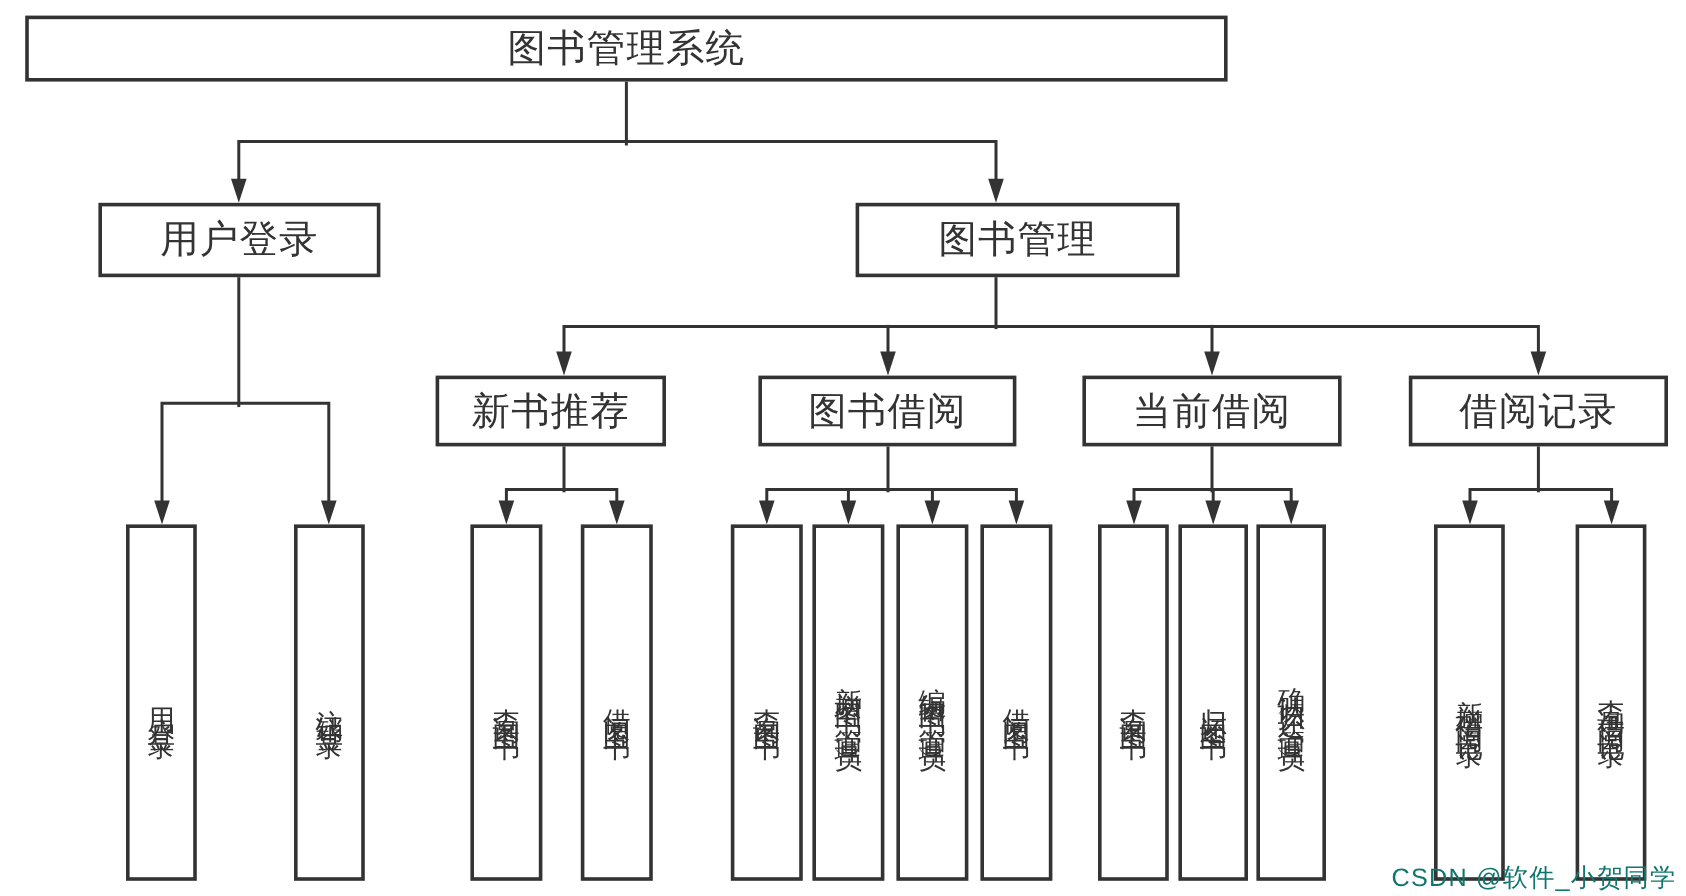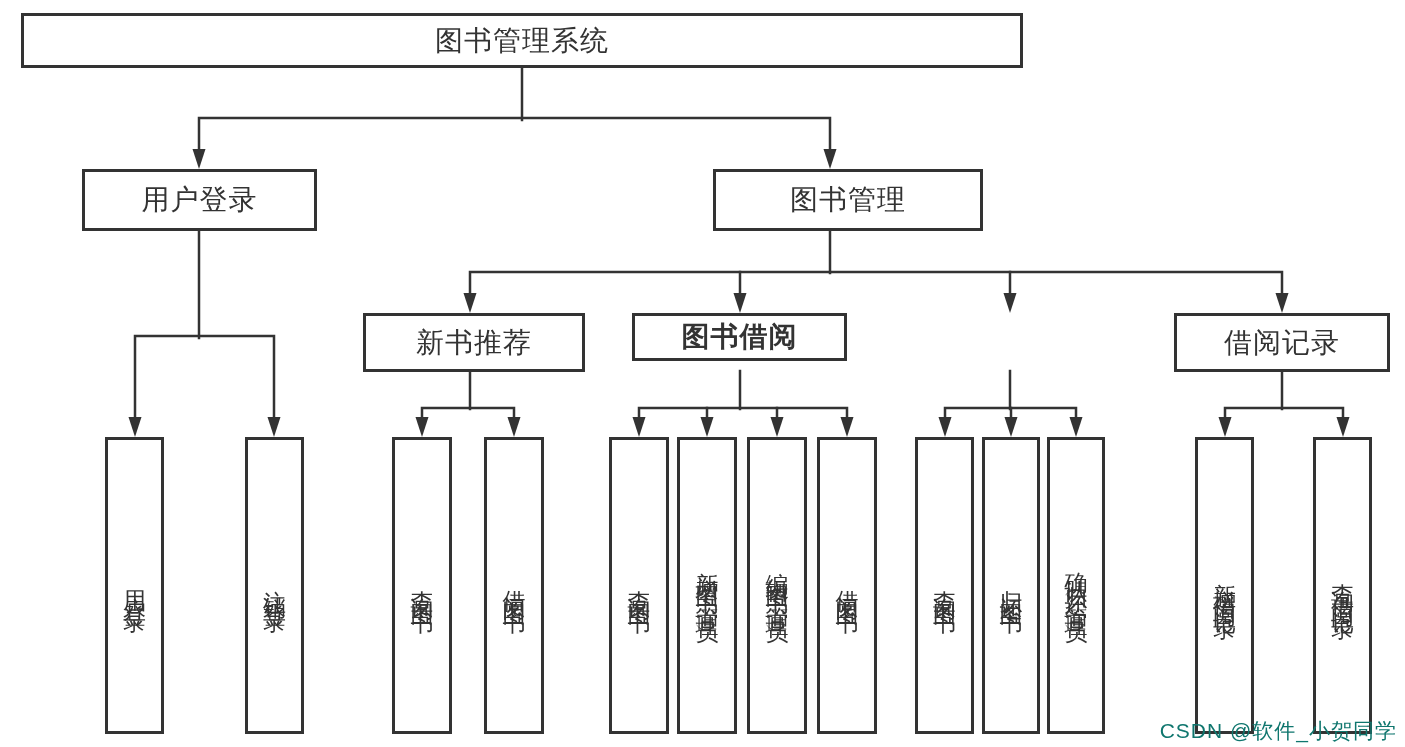--- a/index.html
+++ b/index.html
@@ -6,21 +6,21 @@
   #canvas{
     position:relative;width:1405px;height:747px;background:#ffffff;overflow:hidden;
     font-family:"Liberation Sans","DejaVu Sans",sans-serif;color:#333333;
   }
   #connectors{position:absolute;left:0;top:0;width:1405px;height:747px;z-index:1;pointer-events:none;}
   .node{
     position:absolute;box-sizing:border-box;border:3px solid #333333;background:#ffffff;
     display:flex;align-items:center;justify-content:center;text-align:center;z-index:2;
     color:#333333;
   }
-  .h{font-size:28px;letter-spacing:1px;white-space:nowrap;}
+  .h{font-size:32px;letter-spacing:1px;white-space:nowrap;}
   .v{
     writing-mode:vertical-lr;text-orientation:mixed;
     font-size:23px;letter-spacing:7px;line-height:1;white-space:nowrap;
   }
   #watermark{
     position:absolute;right:8px;bottom:2px;z-index:5;
     font-size:21px;letter-spacing:1px;color:#0f766e;white-space:nowrap;
   }
 </style>
 </head>
@@ -78,22 +78,23 @@
         <polygon points="1218.5,417 1231.5,417 1225,437"></polygon>
         <polygon points="1336.5,417 1349.5,417 1343,437"></polygon>
       </g>
   </svg>
 
   <div class="node h" style="left:21px;top:13px;width:1002px;height:55px;">图书管理系统</div>
 
   <div class="node h" style="left:82px;top:169px;width:235px;height:62px;">用户登录</div>
   <div class="node h" style="left:713px;top:169px;width:270px;height:62px;">图书管理</div>
 
-  <div class="node h" style="left:363px;top:313px;width:222px;height:59px;">新书推荐</div>
-  <div class="node h" style="left:632px;top:313px;width:215px;height:48px;font-weight:bold;">图书借阅</div>
+  <div class="node h" style="left:363px;top:313px;width:192px;height:59px;">新书推荐</div>
+  <div class="node h" style="left:632px;top:313px;width:215px;height:59px;">图书借阅</div>
+  <div class="node h" style="left:902px;top:313px;width:216px;height:59px;">当前借阅</div>
   <div class="node h" style="left:1174px;top:313px;width:216px;height:59px;">借阅记录</div>
 
   <div class="node v" style="left:105px;top:437px;width:59px;height:297px;">用户登录</div>
   <div class="node v" style="left:245px;top:437px;width:59px;height:297px;">注销登录</div>
 
   <div class="node v" style="left:392px;top:437px;width:60px;height:297px;">查询图书</div>
   <div class="node v" style="left:484px;top:437px;width:60px;height:297px;">借阅图书</div>
 
   <div class="node v" style="left:609px;top:437px;width:60px;height:297px;">查询图书</div>
   <div class="node v" style="left:677px;top:437px;width:60px;height:297px;">新增图书（管理员）</div>

